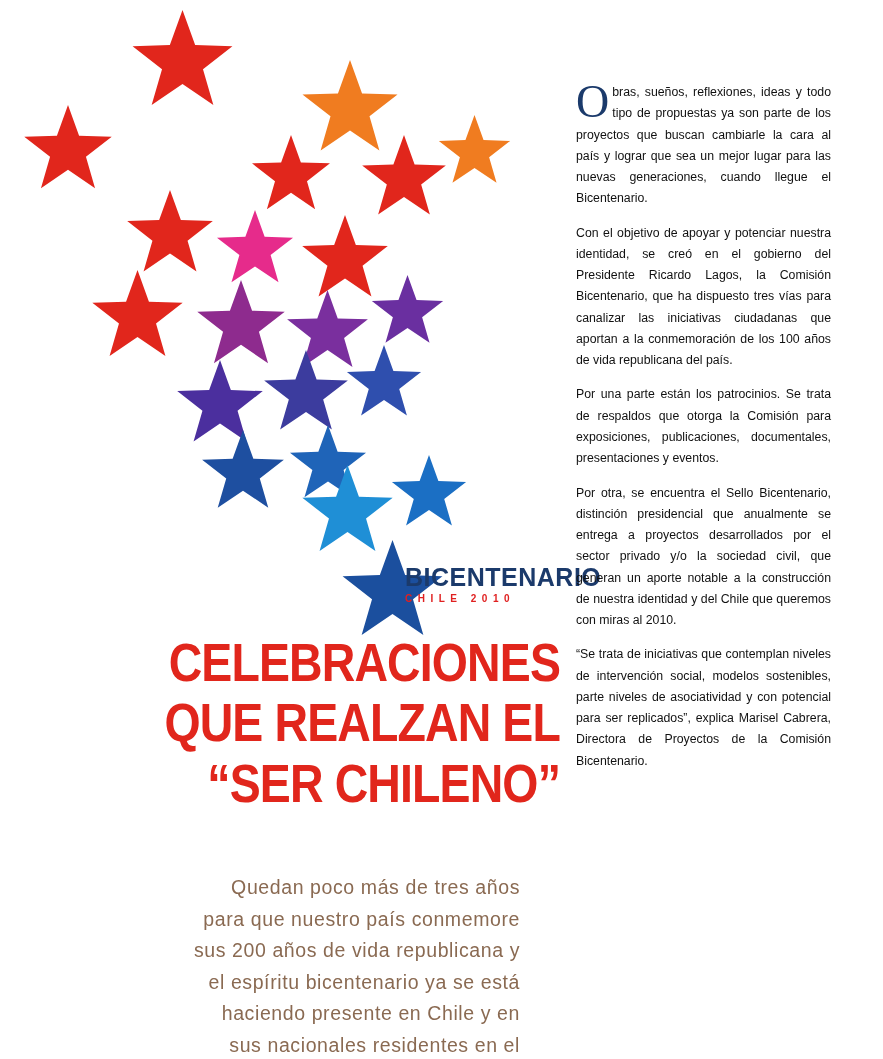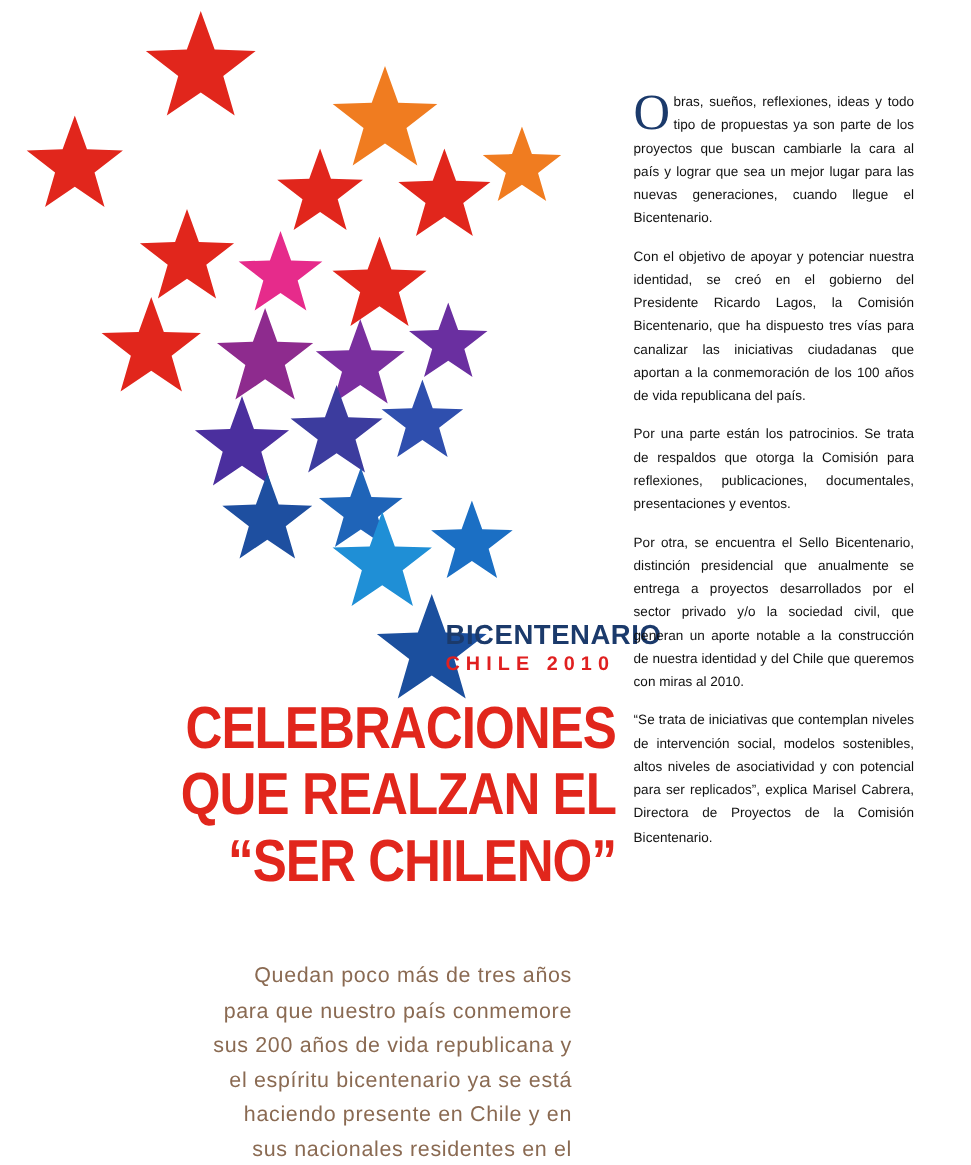--- a/index.html
+++ b/index.html
@@ -52,21 +52,21 @@
     font-weight: bold;
     font-size: 25px;
     letter-spacing: 0.5px;
     color: #1b3a6b;
     line-height: 1;
     white-space: nowrap;
   }
   .logo-sub {
     font-family: "Liberation Sans", sans-serif;
     font-weight: bold;
-    font-size: 18px;
+    font-size: 10px;
     letter-spacing: 5.5px;
     color: #e02020;
     margin-top: 3px;
     white-space: nowrap;
   }
 
   .headline {
     position: absolute;
     left: 40px;
     top: 632px;
@@ -213,18 +213,18 @@
     <div class="deck">
       <p>Quedan poco más de tres años para que nuestro país conmemore sus 200 años de vida republicana y el espíritu bicentenario ya se está haciendo presente en Chile y en sus nacionales residentes en el exterior.</p>
     </div>
   </div>
 
   <div class="right-col" id="article-body">
     <p class="dropcap-para">
       <span class="dropcap">O</span><span>bras, sueños, reflexiones,  ideas y todo tipo de propuestas ya son parte de los proyectos que buscan cambiarle la cara al país y lograr que sea un mejor lugar para las nuevas generaciones, cuando llegue el Bicentenario.</span>
     </p>
     <p>Con el objetivo de apoyar y potenciar nuestra identidad, se creó en el gobierno del Presidente Ricardo Lagos, la Comisión Bicentenario, que ha dispuesto tres vías para canalizar las iniciativas ciudadanas que aportan a la conmemoración de los 100 años de vida republicana del país.</p>
-    <p>Por una parte están los patrocinios. Se trata de respaldos que otorga la Comisión para reflexiones, publicaciones, documentales, presentaciones y eventos.</p>
+    <p>Por una parte están los patrocinios. Se trata de respaldos que otorga la Comisión para exposiciones, publicaciones, documentales, presentaciones y eventos.</p>
     <p>Por otra, se encuentra el Sello Bicentenario, distinción presidencial que anualmente se entrega a proyectos desarrollados por el sector privado y/o la sociedad civil, que generan un aporte notable a la construcción de nuestra identidad y del Chile que queremos con miras al 2010.</p>
-    <p>“Se trata de iniciativas que contemplan niveles de intervención social, modelos sostenibles, altos niveles de asociatividad y con potencial para ser replicados”, explica Marisel Cabrera, Directora de Proyectos de la Comisión Bicentenario.</p>
+    <p>“Se trata de iniciativas que contemplan niveles de intervención social, modelos sostenibles, parte niveles de asociatividad y con potencial para ser replicados”, explica Marisel Cabrera, Directora de Proyectos de la Comisión Bicentenario.</p>
   </div>
 
 </div>
 
 </body></html>

